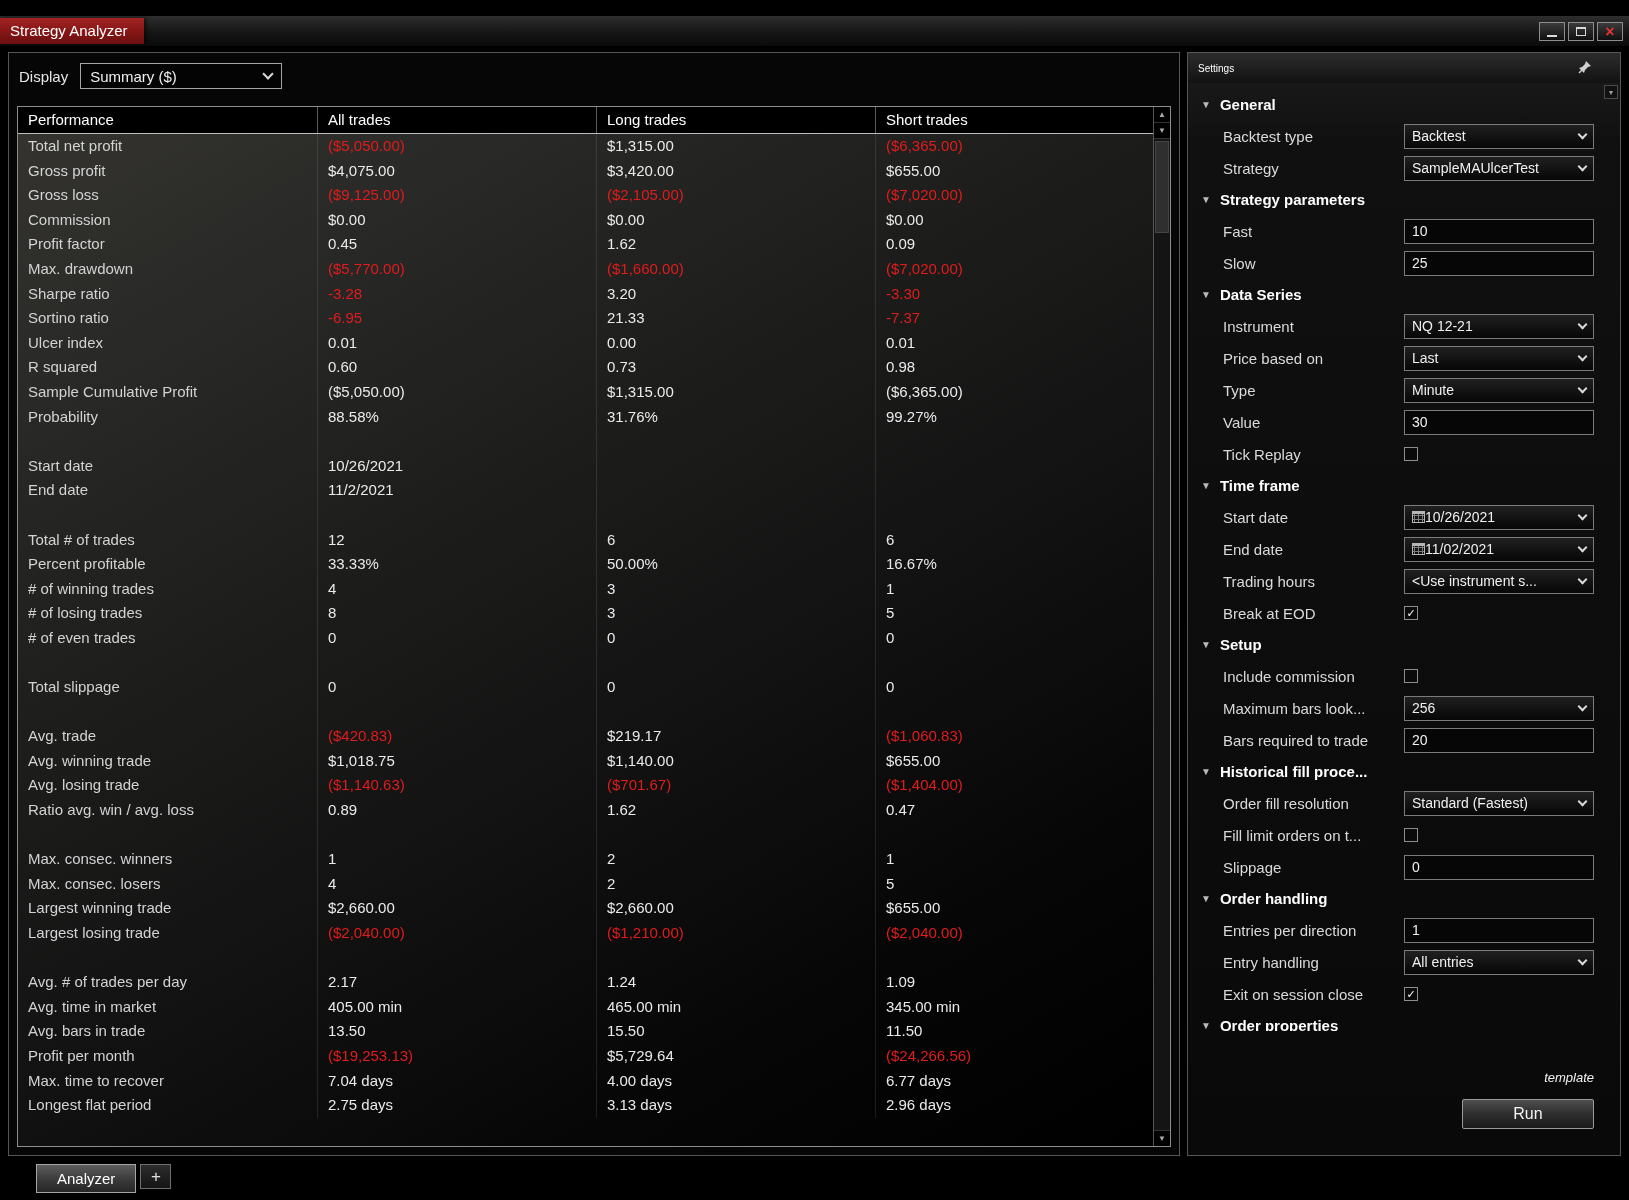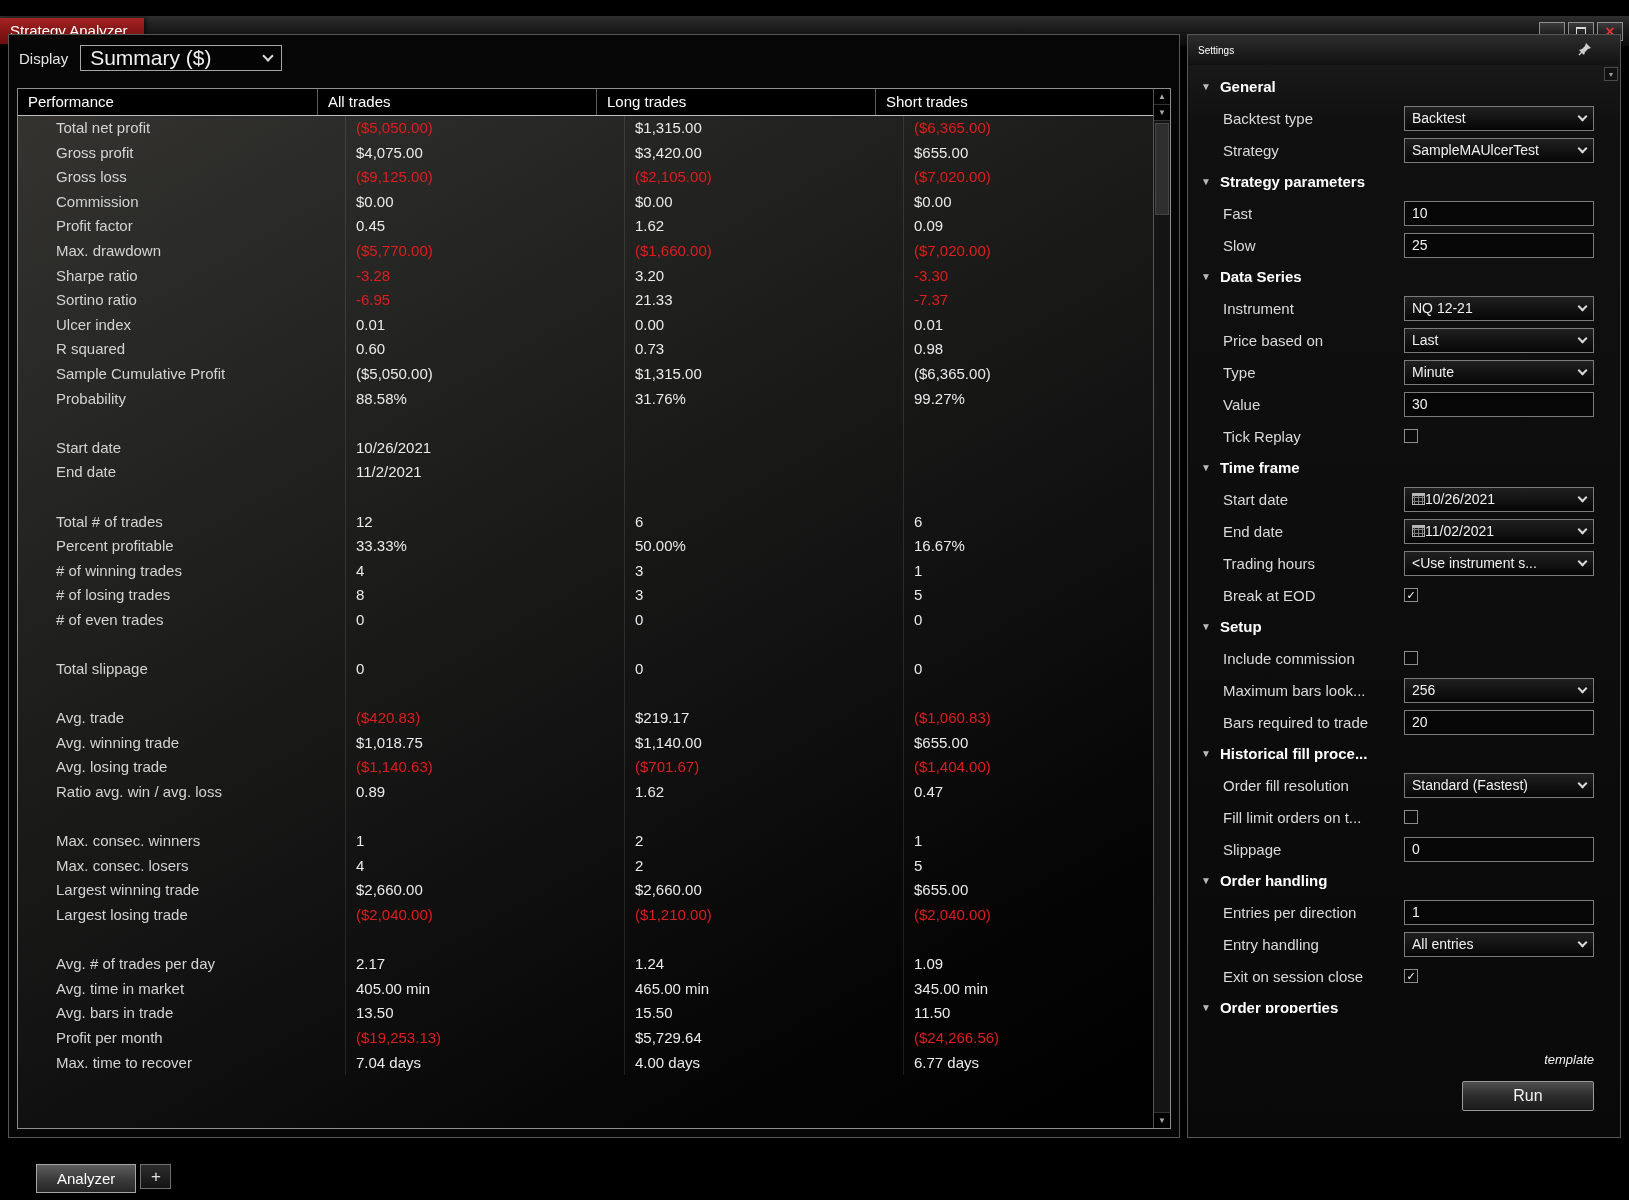--- a/index.html
+++ b/index.html
@@ -27,50 +27,50 @@
   .wbtn {
     width:26px; height:19px; border:1px solid #8d8d8d;
     background:linear-gradient(180deg,#3b3b3b,#101010);
     display:flex; align-items:center; justify-content:center; color:#d8d8d8;
   }
   .glyph-min { width:10px; height:2px; background:#d8d8d8; margin-top:8px; }
   .glyph-max { width:10px; height:9px; border:1px solid #d8d8d8; border-top-width:2px; }
   .glyph-close { color:#e23333; font-size:16px; font-weight:bold; line-height:16px; }
 
   
-  .content { position:absolute; top:34px; left:8px; right:8px; height:1104px; display:flex; gap:7px; }
+  .content { position:absolute; top:52px; left:8px; right:8px; height:1104px; display:flex; gap:7px; }
 
   
   .main-panel { width:1172px; flex:none; border:1px solid #565656; background:#060606; position:relative; }
   .toolbar { height:46px; display:flex; align-items:center; gap:12px; padding:0 10px; }
   .display-label { font-size:15px; color:#e6e6e6; }
   .display-select {
     width:202px; height:26px; border:1px solid #a5a5a5; background:#040404;
     display:flex; align-items:center; justify-content:space-between; padding:0 9px;
-    font-size:21px; color:#f0f0f0;
+    font-size:15px; color:#f0f0f0;
   }
   .chev { width:8px; height:8px; border-right:2px solid #d9d9d9; border-bottom:2px solid #d9d9d9;
           transform:rotate(45deg); margin-top:-4px; flex:none; }
   .grid {
     position:absolute; top:53px; left:8px; right:8px; bottom:8px;
     border:1px solid #8d8d8d;
     background:linear-gradient(150deg,#35342f 0%,#2a2a28 16%,#1d1d1c 38%,#101010 62%,#050505 82%,#000 100%);
     overflow:hidden;
   }
   .ghead { display:flex; height:27px; background:#000; border-bottom:1px solid #bdbdbd; }
   .ghcell { font-size:15px; color:#fff; line-height:26px; padding-left:10px; border-right:1px solid #5a5a5a;
             white-space:nowrap; overflow:hidden; }
   .ghcell:last-child { border-right:none; flex:1; }
   .c0 { width:300px; flex:none; } .cv { width:279px; flex:none; }
   .gbody { position:absolute; top:27px; left:0; right:17px; bottom:0; overflow:hidden; }
   .trow { display:flex; height:24.6px; }
   .tcell { font-size:15px; line-height:24.6px; padding-left:10px;
            border-right:1px solid rgba(255,255,255,.10);
            white-space:nowrap; overflow:hidden; }
-  .tcell.lab { width:300px; flex:none; color:#d3d3d3;margin-left:28px; }
+  .tcell.lab { width:300px; flex:none; color:#d3d3d3; }
   .tcell.val { width:279px; flex:none; color:#eaeaea; }
   .tcell.neg { color:#e11c1c; }
   
   .vscroll { position:absolute; top:0; right:0; bottom:0; width:17px; background:#141414; border-left:1px solid #555; }
   .sbtn { height:16px; display:flex; align-items:center; justify-content:center;
           color:#a8a8a8; font-size:8px; background:#000; border-bottom:1px solid #333; }
   .sbtn.bottom { position:absolute; bottom:0; left:0; right:0; border-top:1px solid #333; border-bottom:none; }
   .sthumb { position:absolute; top:34px; left:1px; right:1px; height:92px; background:#2f2f2f; border:1px solid #454545; }
 
   
@@ -379,20 +379,26 @@
             <div class="tcell val neg">($19,253.13)</div>
             <div class="tcell val">$5,729.64</div>
             <div class="tcell val neg">($24,266.56)</div>
           </div>
           <div class="trow">
             <div class="tcell lab">Max. time to recover</div>
             <div class="tcell val">7.04 days</div>
             <div class="tcell val">4.00 days</div>
             <div class="tcell val">6.77 days</div>
           </div>
+          <div class="trow">
+            <div class="tcell lab">Longest flat period</div>
+            <div class="tcell val">2.75 days</div>
+            <div class="tcell val">3.13 days</div>
+            <div class="tcell val">2.96 days</div>
+          </div>
         </div>
       <div class="vscroll">
         <div class="sbtn">▲</div>
         <div class="sbtn">▼</div>
         <div class="sthumb"></div>
         <div class="sbtn bottom">▼</div>
       </div>
     </div>
   </div>
 

